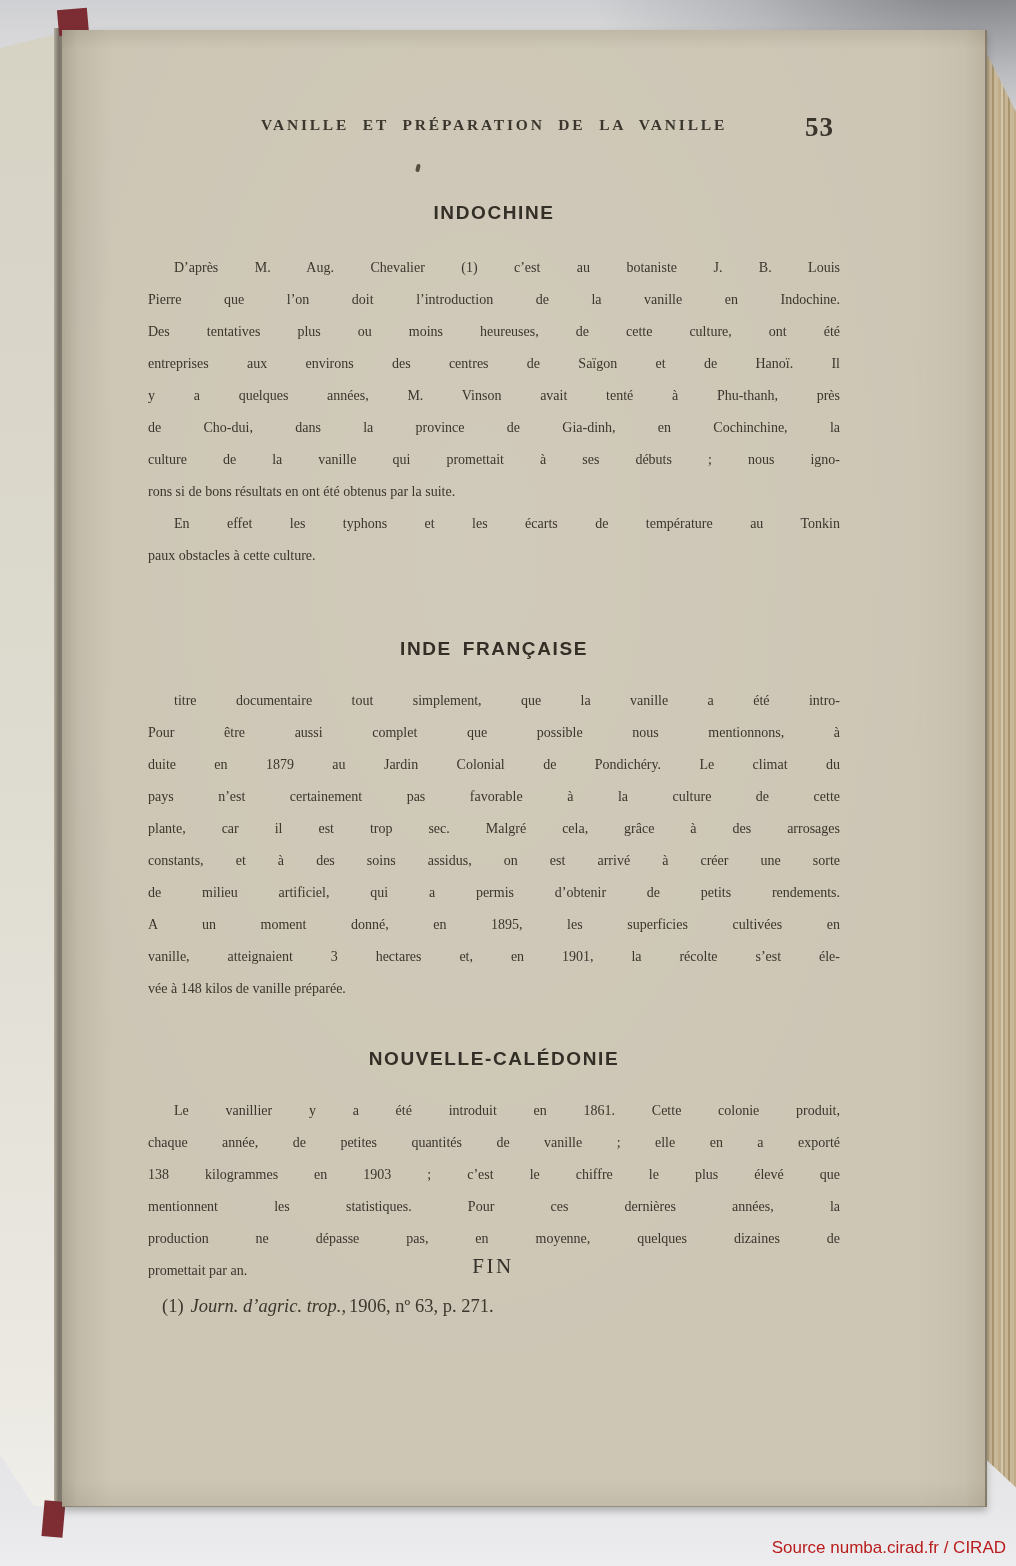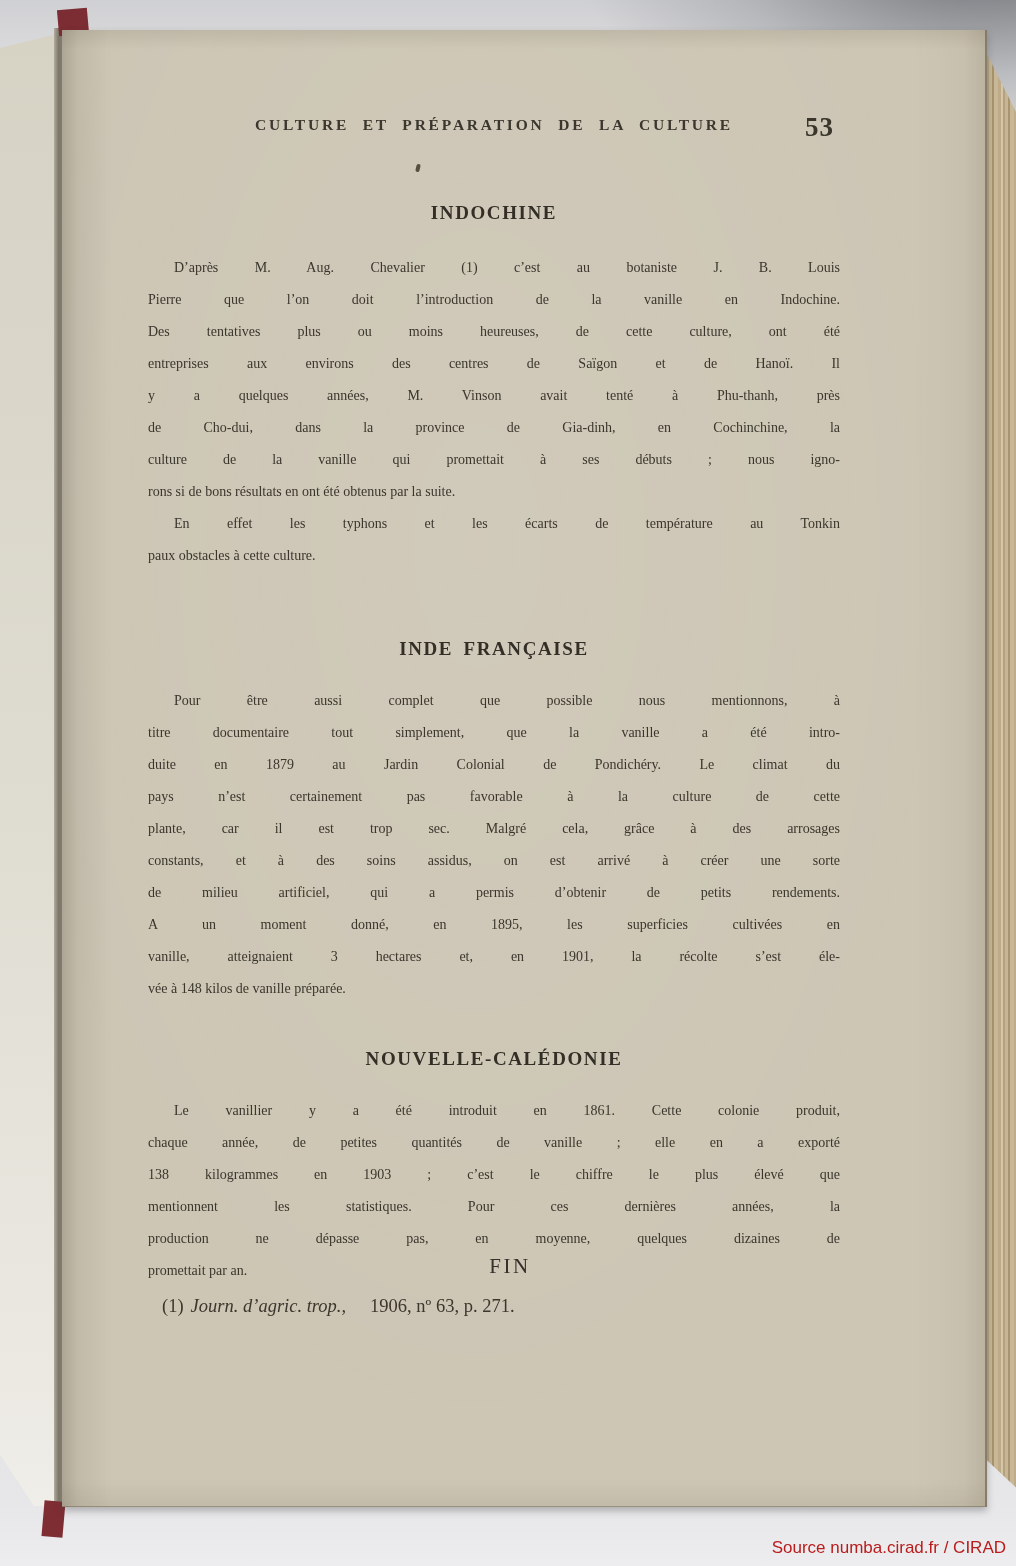--- a/index.html
+++ b/index.html
@@ -49,58 +49,58 @@
   }
   .page > * { position:absolute; }
   .header-row { left:86px; top:86px; width:692px; height:24px; text-align:center; }
   .running-header {
     font-size:15.5px; font-weight:bold; letter-spacing:2.8px; word-spacing:7px; color:#3b372e;
   }
   .page-number { position:absolute; right:6px; top:-4px; font-size:27px; font-weight:bold; letter-spacing:1px; }
   .scan-speck { left:354px; top:134px; width:4px; height:8px; background:#544f3e; border-radius:2px; transform:rotate(14deg); }
   .sec-heading {
     left:86px; width:692px; margin:0; text-align:center;
-    font-family:Liberation Serif, serif; font-weight:bold;
+    font-family:Liberation Sans, sans-serif; font-weight:bold;
     font-size:19px; letter-spacing:1.6px; word-spacing:4px; color:#332f27;
   }
   #h-indochine { top:172px; }
   #h-inde      { top:608px; }
   #h-caledonie { top:1018px; }
   .para { left:86px; width:692px; font-size:14px; line-height:32px; }
   #para-1 { top:222px; }
   #para-2 { top:478px; }
   #para-3 { top:655px; }
   #para-4 { top:1065px; }
   .tline { text-align:justify; text-align-last:justify; }
   .para .tline:first-child { text-indent:26px; }
   .para .tline:last-child  { text-align-last:left; }
-  .fin { left:102px; top:1224px; width:692px; text-align:center; font-size:21px; letter-spacing:2.5px; color:#34302a; }
+  .fin { left:85px; top:1224px; width:692px; text-align:center; font-size:21px; letter-spacing:2.5px; color:#34302a; }
   .footnote { left:100px; top:1266px; width:680px; font-size:18.5px; color:#3b372d; }
   .footnote .fn-marker  { margin-right:7px; }
-  .footnote .fn-journal { margin-right:24px; font-style:italic; }
+  .footnote .fn-journal { margin-right:3px; font-style:italic; }
   
   .scan-footer {
     position:absolute; right:10px; top:1538px;
     font-family:"Liberation Sans", sans-serif; font-size:17px; color:#b91c1c;
   }
 </style>
 </head>
 <body>
 
 <div class="top-shadow"></div>
 <div class="facing-page"></div>
 <div class="gutter-shadow"></div>
 <div class="cover-red-top"></div>
 <div class="cover-red-bottom"></div>
 <div class="fore-edge"></div>
 
 <div class="page">
 
   <div class="header-row">
-    <span class="running-header">CULTURE ET PRÉPARATION DE LA CULTURE</span>
+    <span class="running-header">VANILLE ET PRÉPARATION DE LA VANILLE</span>
     <span class="page-number">53</span>
   </div>
 
   <div class="scan-speck"></div>
 
   <h2 id="h-indochine" class="sec-heading">INDOCHINE</h2>
   <div id="para-1" class="para">
       <div class="tline">D’après M. Aug. Chevalier (1) c’est au botaniste J. B. Louis</div>
       <div class="tline">Pierre que l’on doit l’introduction de la vanille en Indochine.</div>
       <div class="tline">Des tentatives plus ou moins heureuses, de cette culture, ont été</div>
@@ -110,22 +110,22 @@
       <div class="tline">culture de la vanille qui promettait à ses débuts ; nous igno-</div>
       <div class="tline">rons si de bons résultats en ont été obtenus par la suite.</div>
     </div>
   <div id="para-2" class="para">
       <div class="tline">En effet les typhons et les écarts de température au Tonkin</div>
       <div class="tline">paux obstacles à cette culture.</div>
     </div>
 
   <h2 id="h-inde" class="sec-heading">INDE FRANÇAISE</h2>
   <div id="para-3" class="para">
+      <div class="tline">titre documentaire tout simplement, que la vanille a été intro-</div>
       <div class="tline">Pour être aussi complet que possible nous mentionnons, à</div>
-      <div class="tline">titre documentaire tout simplement, que la vanille a été intro-</div>
       <div class="tline">duite en 1879 au Jardin Colonial de Pondichéry. Le climat du</div>
       <div class="tline">pays n’est certainement pas favorable à la culture de cette</div>
       <div class="tline">plante, car il est trop sec. Malgré cela, grâce à des arrosages</div>
       <div class="tline">constants, et à des soins assidus, on est arrivé à créer une sorte</div>
       <div class="tline">de milieu artificiel, qui a permis d’obtenir de petits rendements.</div>
       <div class="tline">A un moment donné, en 1895, les superficies cultivées en</div>
       <div class="tline">vanille, atteignaient 3 hectares et, en 1901, la récolte s’est éle-</div>
       <div class="tline">vée à 148 kilos de vanille préparée.</div>
     </div>
 

